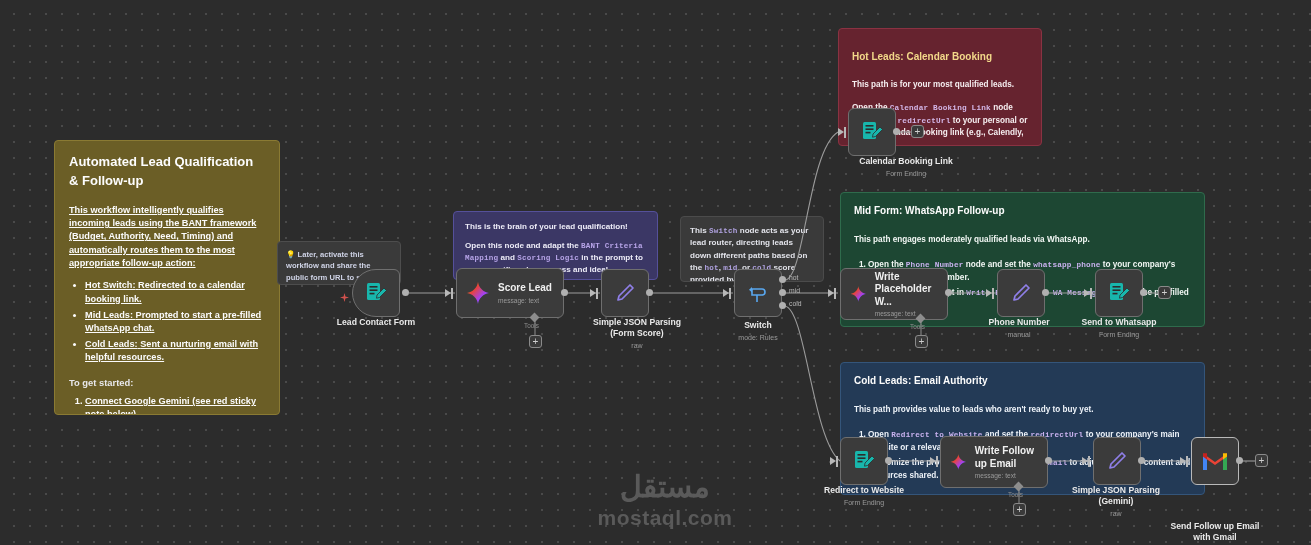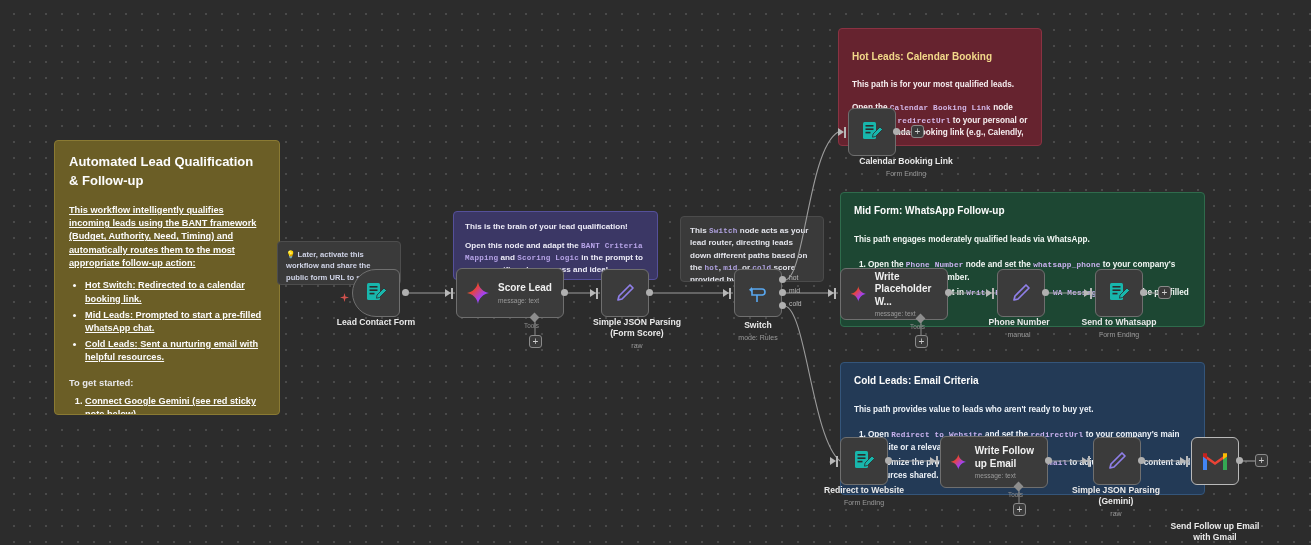--- a/index.html
+++ b/index.html
@@ -154,20 +154,24 @@
   #watermark .ar { font-size: 30px; color: #5a5a5a; font-weight: bold; letter-spacing: 1px; line-height: 1; }
   #watermark .en { font-size: 21px; color: #5a5a5a; font-weight: bold; letter-spacing: .5px; margin-top: 4px; }
 
   .sparkle { position: absolute; width: 9px; height: 9px; z-index: 6; }
 </style>
 </head>
 <body>
 
 <div id="canvas">
 
+  <div id="watermark">
+    <div class="ar">مستقل</div>
+    <div class="en">mostaql.com</div>
+  </div>
 
   <svg class="svgfull">
 
     <path d="M409,293 L455,293" stroke="#9b9b9b" stroke-width="1.1" fill="none"></path>
 
     <path d="M559,293 L600,293" stroke="#9b9b9b" stroke-width="1.1" fill="none"></path>
 
     <path d="M651,293 L733,293" stroke="#9b9b9b" stroke-width="1.1" fill="none"></path>
 
     <path d="M785,280 C805,278 808,150 838,132" stroke="#9b9b9b" stroke-width="1.1" fill="none"></path>
@@ -230,21 +234,21 @@
   <div class="sticky" id="note-mid">
     <h3>Mid Form: WhatsApp Follow-up</h3>
     <p>This path engages moderately qualified leads via WhatsApp.</p>
     <ol>
       <li>Open the <code>Phone Number</code> node and set the <code>whatsapp_phone</code> to your company's WhatsApp phone number.</li>
       <li>Customize the prompt in <code>Write Placeholder WA Message</code> to adjust the pre-filled message content.</li>
     </ol>
   </div>
 
   <div class="sticky" id="note-cold">
-    <h3>Cold Leads: Email Criteria</h3>
+    <h3>Cold Leads: Email Authority</h3>
     <p>This path provides value to leads who aren't ready to buy yet.</p>
     <ol>
       <li>Open <code>Redirect to Website</code> and set the <code>redirectUrl</code> to your company's main website or a relevant resource page.</li>
       <li>Customize the prompt in <code>Write Follow up Email</code> to adjust the email content and resources shared.</li>
     </ol>
   </div>
 
   <div class="node square form" style="left:352px; top:269px;">
     <svg width="24" height="24" viewBox="0 0 24 24">
       <rect x="3" y="2" width="13" height="17" rx="1.5" fill="#18b6ac"></rect>

